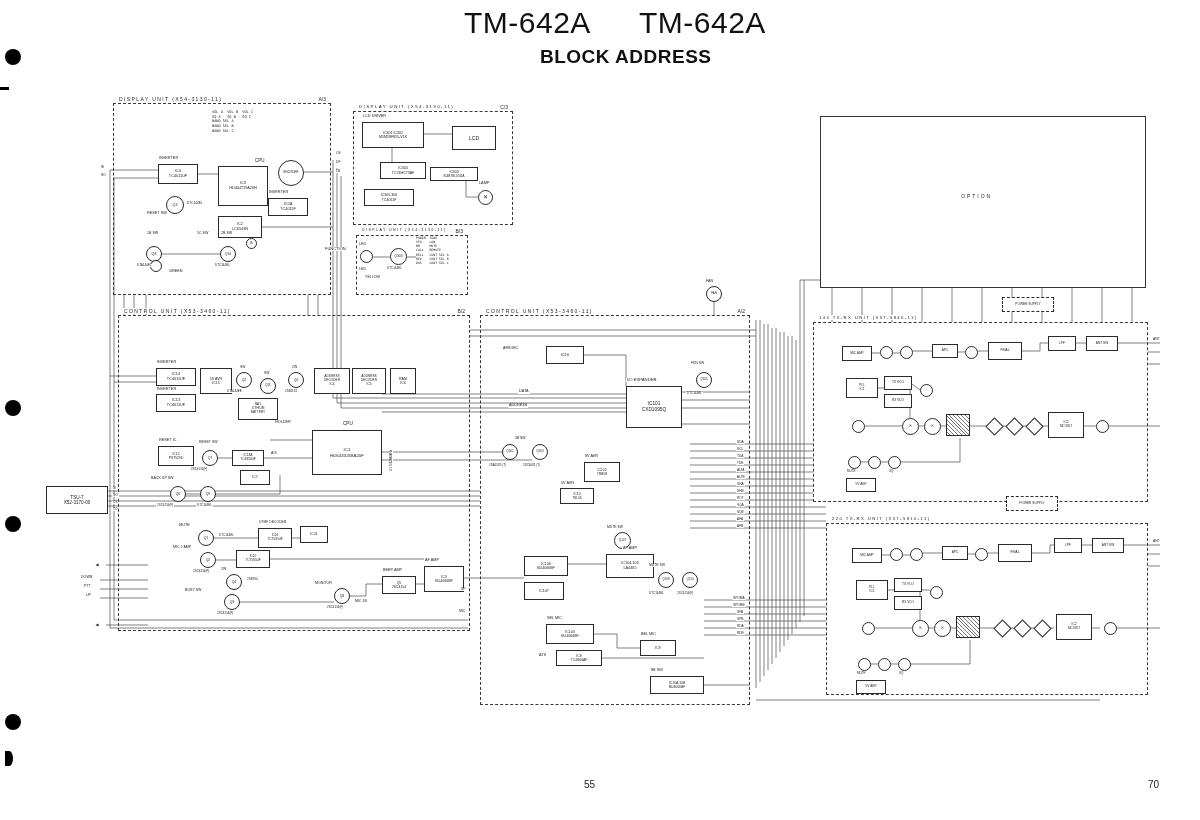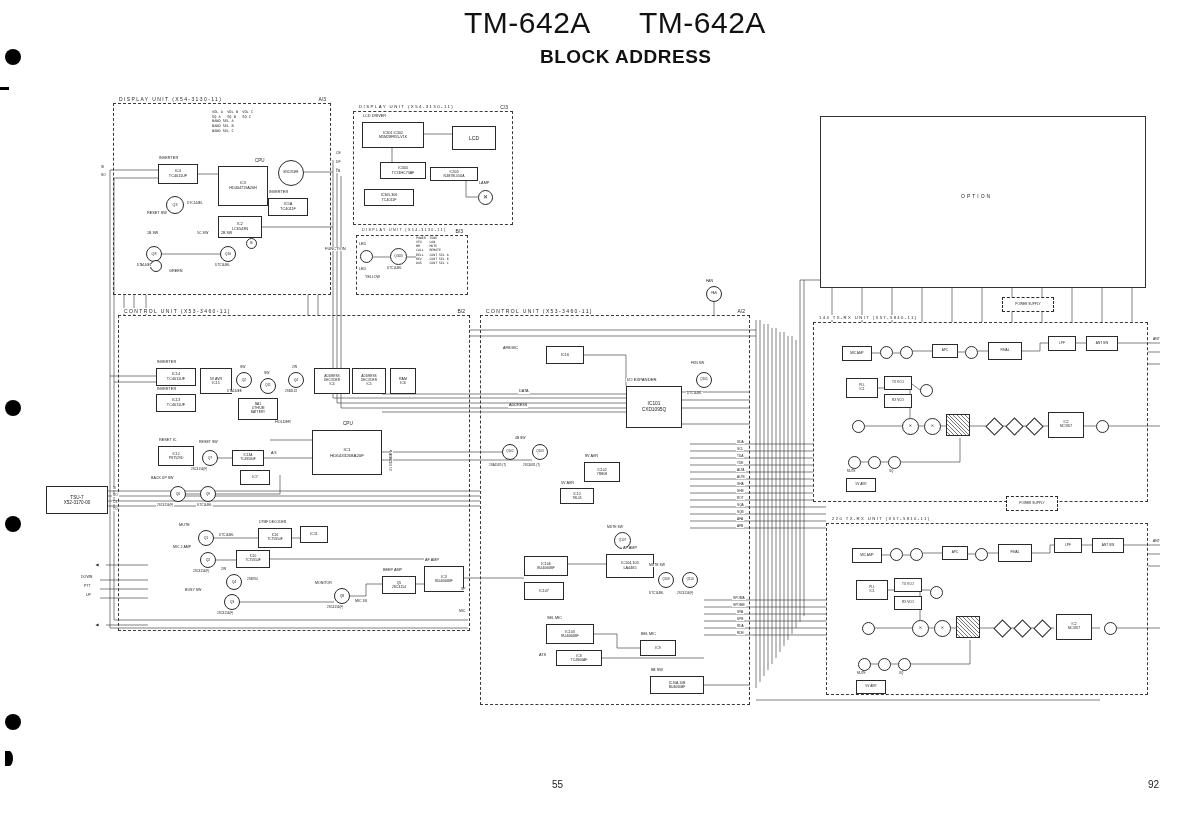--- a/index.html
+++ b/index.html
@@ -663,15 +663,15 @@
       <div class="lbl" style="left: 898px; top: 672px; font-size: 3px;">SQ</div>
       <div class="lbl" style="left: 1152px; top: 338px; font-size: 3.4px;">ANT</div>
       <div class="lbl" style="left: 1152px; top: 540px; font-size: 3.4px;">ANT</div>
       <div class="punch" style="left: 5px; top: 49px; width: 16px; height: 16px;"></div>
       <div class="punch" style="left: 5px; top: 400px; width: 16px; height: 16px;"></div>
       <div class="punch" style="left: 5px; top: 516px; width: 16px; height: 16px;"></div>
       <div class="punch" style="left: 5px; top: 714px; width: 16px; height: 16px;"></div>
       <div class="punch half" style="left: 5px; top: 751px; width: 7.5px; height: 15px;"></div>
       <div class="edge-dash" style="left: 0px; top: 87px; width: 9px; height: 3px;"></div>
     </div>
-  <div class="pageno" style="left:552px;top:779px">55</div>
-  <div class="pageno" style="left:1148px;top:779px">92</div>
+  <div class="pageno" style="left:584px;top:779px">55</div>
+  <div class="pageno" style="left:1148px;top:779px">70</div>
 </div>
 
 </body></html>

